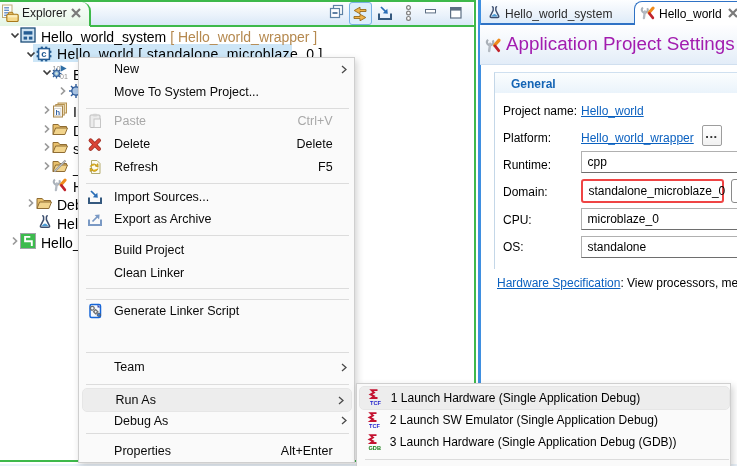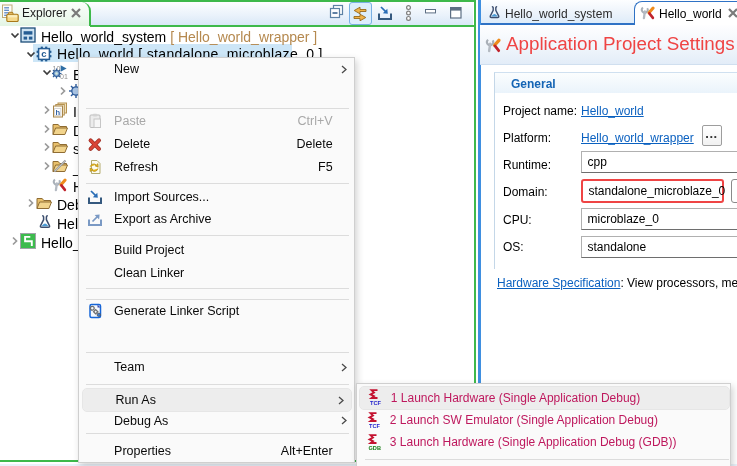--- a/index.html
+++ b/index.html
@@ -19,40 +19,40 @@
   #exp-content{left:1px;top:27px;width:472px;height:432px;background:#fff;}
   .orange{color:#b5894f;}
   .chev{position:absolute;width:16px;height:16px;}
   .ticon{position:absolute;width:16px;height:16px;}
   
   #ed-leftline{left:477.8px;top:0;width:2.8px;height:466px;background:#3f8fe0;}
   #ed-tabbar{left:480px;top:0;width:257px;height:24px;background:linear-gradient(180deg,#fdfeff 0%,#ecf3fb 55%,#dcebf9 100%);}
   #ed-keyline{left:480px;top:23.4px;width:154px;height:2.2px;background:#2f72c5;}
   #ed-tab2{left:634px;top:0.5px;width:103px;height:25px;background:#fff;border-left:1.6px solid #2f72c5;border-top:1.6px solid #2f72c5;border-top-left-radius:8px;}
   #ed-head{left:480.3px;top:25.4px;width:256.7px;height:38.6px;background:linear-gradient(180deg,#fefeff 0%,#f3f7fc 45%,#e3edf8 100%);border-bottom:1px solid #d0dfef;}
-  #ed-title{left:506px;top:32.5px;font-size:18.8px;color:#ef4444;white-space:nowrap;}
+  #ed-title{left:506px;top:32.5px;font-size:18.8px;color:#a21caf;white-space:nowrap;}
   
   #gen-box{left:494px;top:72px;width:243px;height:196px;border-left:1px solid #c4d7e8;border-top:1px solid #cfe0f0;}
   #gen-head{left:494.5px;top:73px;width:242.5px;height:20px;background:linear-gradient(180deg,#fbfdfe 0%,#eaf3fb 100%);}
   #gen-label{left:511px;top:76.5px;font-size:12px;font-weight:bold;color:#1464b4;}
   .flabel{font-size:12px;color:#000;white-space:nowrap;}
   .flink{font-size:12px;color:#0b61c0;text-decoration:underline;white-space:nowrap;}
   .ffield{position:absolute;background:#fff;border:1px solid #b0b0b0;border-bottom:1px solid #6e6e6e;font-size:12px;color:#000;display:flex;align-items:center;padding-left:6px;box-sizing:border-box;}
   
   #menu{left:77.6px;top:57.3px;width:277.8px;height:405.7px;background:#fafafa;border:1px solid #cfcfcf;box-sizing:border-box;box-shadow:2px 3px 7px rgba(0,0,0,0.18);}
   .mi{position:absolute;left:1px;width:274px;display:flex;align-items:center;font-size:12.5px;color:#0a0a0a;}
   .mi .mtxt{position:absolute;left:34.5px;white-space:nowrap;}
   .mi .msc{position:absolute;right:21px;white-space:nowrap;}
   .mi .micon{position:absolute;left:7px;width:16px;height:16px;}
   .msep{position:absolute;left:7px;width:263px;height:1px;background:#dcdcdc;}
   .mchev{position:absolute;right:7px;top:50%;margin-top:-4.5px;width:6px;height:9px;}
   .dis{color:#a8a8a8;}
   .hl{background:#ededed;border-radius:4px;outline:1px solid #e6e6e6;}
   #submenu{left:355.8px;top:383px;width:375px;height:86px;background:#fafafa;border:1px solid #cfcfcf;box-sizing:border-box;box-shadow:2px 3px 7px rgba(0,0,0,0.18);}
-  .smi{position:absolute;left:2px;width:369px;height:22.3px;display:flex;align-items:center;font-size:12px;color:#be185d;text-decoration:underline;}
+  .smi{position:absolute;left:2px;width:369px;height:22.3px;display:flex;align-items:center;font-size:12px;color:#000000;text-decoration:underline;}
   .smi .stxt{position:absolute;left:31px;white-space:nowrap;}
   .smi .sicon{position:absolute;left:7px;width:17px;height:17px;}
   #win-bottom{left:0;top:464px;width:737px;height:2px;background:#eaf2fa;}
 </style>
 </head>
 <body>
 <div id="stage">
 
   <div class="abs" id="exp-content"></div>
   <div class="abs" id="exp-topline"></div>
@@ -305,20 +305,23 @@
   </div>
   <div class="abs" id="win-bottom"></div>
 
   <div class="abs" id="menu">
     <div class="mi" style="top:-0.05px;height:22.3px">
         <span class="mtxt">New</span>
         <svg class="mchev" viewBox="0 0 6 9">
           <path d="M1 1 L5 4.5 L1 8" fill="none" stroke="#4a4a4a" stroke-width="1.3"></path>
         </svg>
       </div>
+    <div class="mi" style="top:22.35px;height:22.3px">
+        <span class="mtxt">Move To System Project...</span>
+      </div>
     <div class="msep" style="top:49.4px"></div>
     <div class="mi dis" style="top:51.55px;height:22.3px">
         <svg class="micon" viewBox="0 0 16 16">
           <rect x="3" y="2" width="10" height="12.5" rx="1" fill="#ececec" stroke="#bdbdbd"></rect>
           <rect x="5.8" y="0.8" width="4.4" height="2.6" rx="0.8" fill="#d3d3d3"></rect>
           <rect x="7" y="6" width="6.5" height="8.5" fill="#f7f7f7" stroke="#c6c6c6"></rect>
         </svg>
         <span class="mtxt">Paste</span>
         <span class="msc">Ctrl+V</span>
       </div>

